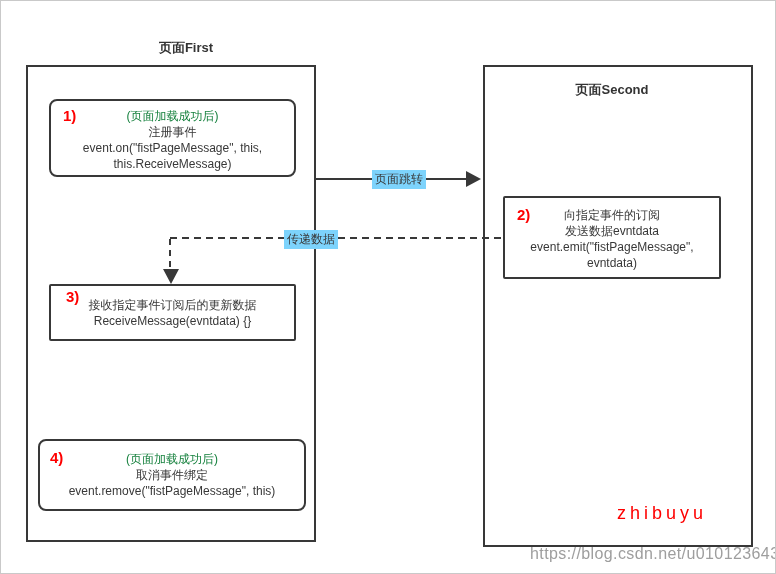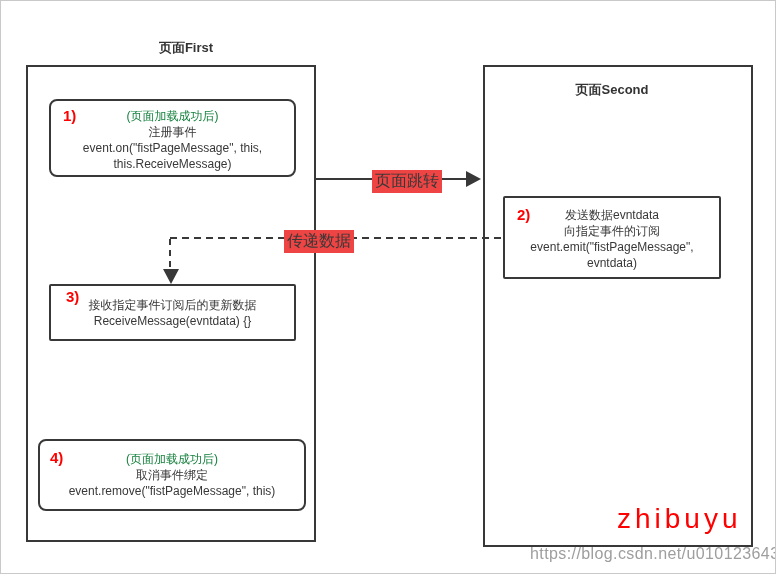--- a/index.html
+++ b/index.html
@@ -50,21 +50,21 @@
   }
   #data-line-v{left:168px;top:238px;height:31px;}
   .tri-down{
     position:absolute;width:0;height:0;
     border-left:8px solid transparent;border-right:8px solid transparent;
     border-top:15px solid #383838;
   }
   #data-head{left:162px;top:268px;}
   .conn-label{
     position:absolute;
-    font-size:16px;color:#383838;background:#ef4444;
+    font-size:12px;color:#383838;background:#7dd3fc;
     padding:1px 3px;white-space:nowrap;text-align:center;
   }
   #jump-label{left:371px;top:169px;}
   #data-label{left:283px;top:229px;}
 
   
   .step{
     position:absolute;
     box-sizing:border-box;
     border:2px solid #383838;
@@ -85,21 +85,21 @@
   #step1 .num{left:12px;top:7px;}
   #step2 .num{left:12px;top:9px;}
   #step3 .num{left:15px;top:3px;}
   #step4 .num{left:10px;top:9px;}
   .hint{color:#15803d;}
   .tline{white-space:nowrap;}
 
   
   #author{
     position:absolute;left:616px;top:502px;
-    font-size:28px;color:#fe0000;letter-spacing:4px;white-space:nowrap;
+    font-size:18px;color:#fe0000;letter-spacing:4px;white-space:nowrap;
     z-index:5;
   }
   #urlmark{
     position:absolute;left:529px;top:544px;
     font-size:16px;color:#9e9e9e;letter-spacing:0.4px;white-space:nowrap;
     z-index:6;
   }
 </style>
 </head>
 <body>
@@ -122,22 +122,22 @@
   <div class="step round" id="step1">
     <span class="num">1)</span>
     <div class="tline hint">(页面加载成功后)</div>
     <div class="tline">注册事件</div>
     <div class="tline">event.on("fistPageMessage", this,</div>
     <div class="tline">this.ReceiveMessage)</div>
   </div>
 
   <div class="step" id="step2">
     <span class="num">2)</span>
+    <div class="tline">向指定事件的订阅</div>
     <div class="tline">发送数据evntdata</div>
-    <div class="tline">向指定事件的订阅</div>
     <div class="tline">event.emit("fistPageMessage",</div>
     <div class="tline">evntdata)</div>
   </div>
 
   <div class="step" id="step3">
     <span class="num">3)</span>
     <div class="tline">接收指定事件订阅后的更新数据</div>
     <div class="tline">ReceiveMessage(evntdata) {}</div>
   </div>
 

